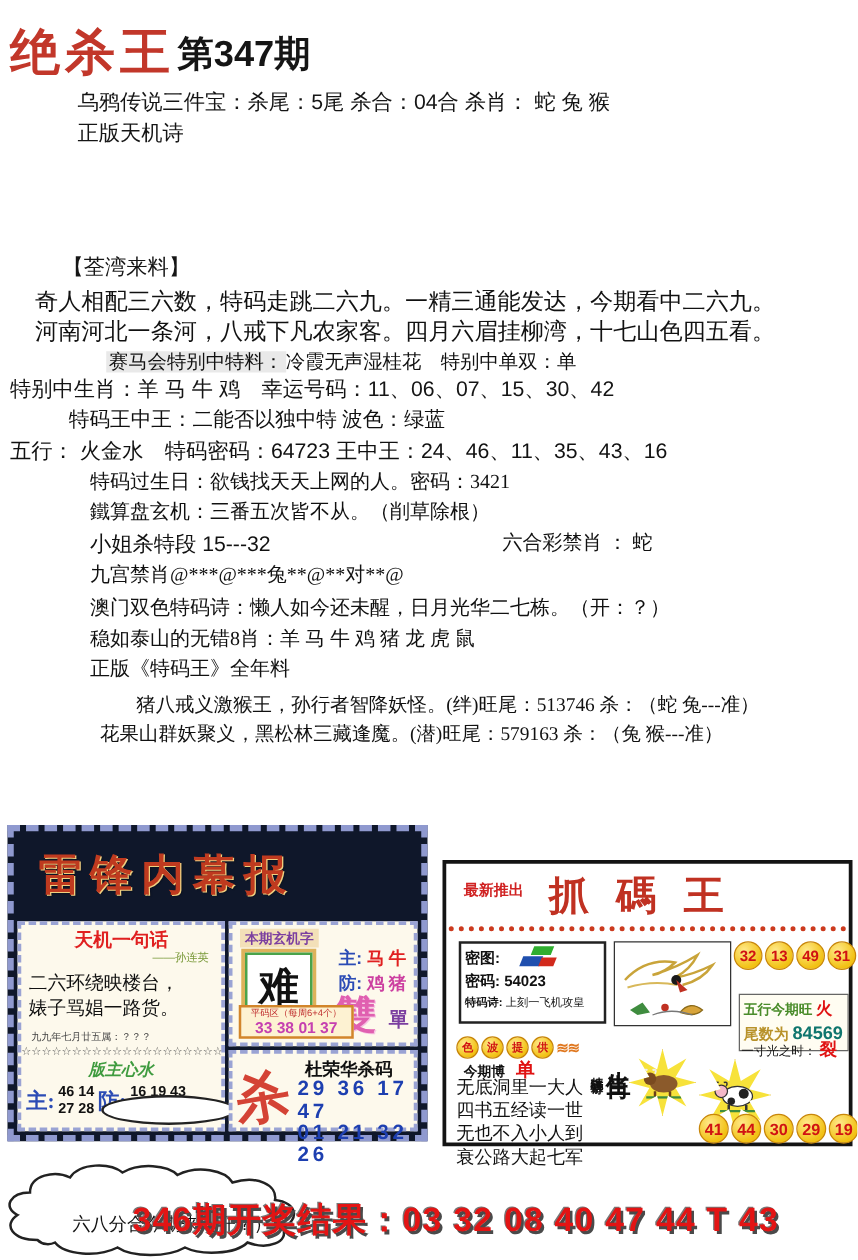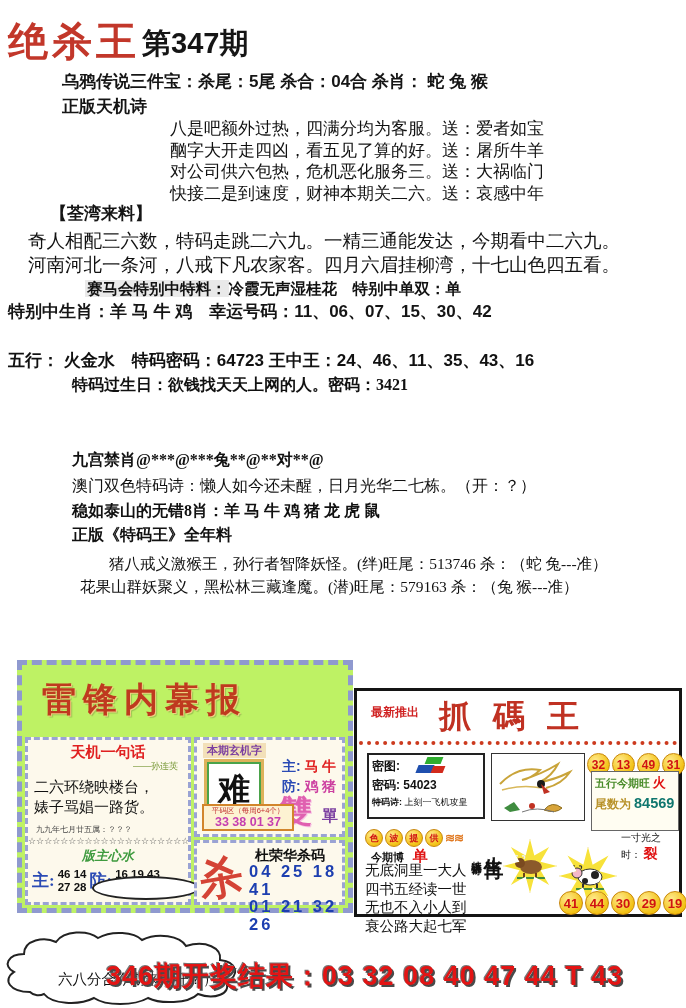--- a/index.html
+++ b/index.html
@@ -1,30 +1,30 @@
 <!DOCTYPE html>
 <html><head>
 <meta charset="utf-8">
 <style>
   html,body{margin:0;padding:0;background:#fff;}
   .page{position:relative;width:686px;height:1008px;background:#ffffff;overflow:hidden;
         font-family:"Liberation Sans",sans-serif;color:#111;}
   .abs{position:absolute;}
   .serif{font-family:"Liberation Serif",serif;}
-  .b{font-weight:bold;}
+  .b{font-weight:normal;}
   .nowrap{white-space:nowrap;}
   
   .main-title{font-size:40px;font-weight:bold;color:#c2372a;letter-spacing:4px;}
   .issue{font-size:29px;font-weight:bold;color:#151515;}
   .tline{font-size:17px;color:#151515;}
   .poem-block div{line-height:21.5px;font-size:17px;}
   .gray-hl{background:#e9e9e9;padding:0 2px;}
   
-  .lcard{left:17px;top:660px;width:336px;height:253px;border:5px dashed #8f99cf;
-         background:#bef264;box-sizing:border-box;}
+  .lcard{left:6px;top:660px;width:336px;height:253px;border:5px dashed #8f99cf;
+         background:#0f172a;box-sizing:border-box;}
   .lcard-title{font-family:"Liberation Serif",serif;font-size:34px;font-weight:bold;color:#bf3a1f;
          letter-spacing:7px;padding:12px 0 0 20px;
          text-shadow:1px 1px 0 #f0d080,2px 2px 1px rgba(0,0,0,.18);}
   .lbody{position:absolute;left:3px;right:3px;top:72px;bottom:3px;display:flex;gap:3px;}
   .lbox{border:3px dashed #9aa3d4;background:#fdf9ec;box-sizing:border-box;position:relative;}
   .lcol{width:166px;}
   .rcol{width:158px;display:flex;flex-direction:column;gap:3px;}
   .tianji-label{color:#e02020;font-size:15px;font-weight:bold;text-align:center;margin-top:3px;
                 font-family:"Liberation Serif",serif;}
   .sign{font-size:9px;color:#7a9a3a;text-align:right;margin-right:10px;line-height:9px;}
@@ -78,80 +78,80 @@
   .lg1{left:9px;top:0;width:16px;height:7px;background:#2fae2f;}
   .lg2{left:0;top:8px;width:16px;height:8px;background:#1f4fae;}
   .lg3{left:15px;top:9px;width:12px;height:7px;background:#d22a1c;}
   .birdbox{position:absolute;left:134px;top:62px;width:92px;height:66px;border:1px solid #333;
            background:#fff;overflow:hidden;}
   .gcircle{display:inline-flex;align-items:center;justify-content:center;border-radius:50%;
            background:radial-gradient(circle at 35% 30%,#ffe98a,#f2c114 70%);
            border:1px solid #c8860a;color:#d01212;font-weight:bold;}
   .topcircles{position:absolute;left:230px;top:62px;display:flex;gap:2px;}
   .topcircles .gcircle{width:21px;height:21px;font-size:12px;}
-  .wuxingbox{position:absolute;left:234px;top:80px;width:88px;height:60px;border:1px solid #666;
+  .wuxingbox{position:absolute;left:234px;top:104px;width:88px;height:46px;border:1px solid #666;
              background:#fffdf2;padding:2px 3px;box-sizing:border-box;}
   .wx1{font-size:11px;font-weight:bold;color:#4a8c2a;font-family:"Liberation Serif",serif;}
   .wx1 .fire{color:#e01212;font-size:13px;}
   .wx2{font-size:12px;font-weight:bold;color:#b8922a;font-family:"Liberation Serif",serif;margin-top:3px;}
   .wx2 .tail{color:#0f766e;font-size:14.5px;font-family:"Liberation Sans",sans-serif;}
   .sebo{position:absolute;left:8px;top:138px;display:flex;gap:2px;align-items:center;}
   .sebo .gcircle{width:16px;height:16px;font-size:9px;}
   .squig{color:#e07820;font-size:12px;font-weight:bold;letter-spacing:-1px;}
   .jinqi{position:absolute;left:14px;top:156px;font-size:11px;font-weight:bold;
          font-family:"Liberation Serif",serif;}
   .jinqi .d{color:#e01212;font-size:15px;margin-left:6px;}
   .rpoem{position:absolute;left:8px;top:170px;font-size:14.5px;line-height:18.5px;
          font-family:"Liberation Serif",serif;white-space:nowrap;}
   .vert1{position:absolute;left:112px;top:162px;writing-mode:vertical-rl;font-size:10px;
          font-weight:bold;letter-spacing:1px;font-family:"Liberation Serif",serif;}
   .vert2{position:absolute;left:124px;top:150px;writing-mode:vertical-rl;font-size:20px;
          font-weight:bold;letter-spacing:3px;font-family:"Liberation Serif",serif;}
   .burst{position:absolute;background:#f7e23a;border:1px solid #d8a420;
          clip-path:polygon(100% 50%,69.4% 58%,85.4% 85.4%,58% 69.4%,50% 100%,42% 69.4%,14.6% 85.4%,30.6% 58%,0% 50%,30.6% 42%,14.6% 14.6%,42% 30.6%,50% 0%,58% 30.6%,85.4% 14.6%,69.4% 42%);
          display:flex;align-items:center;justify-content:center;}
-  .note{position:absolute;left:236px;top:140px;font-size:10px;font-family:"Liberation Serif",serif;margin-left:28px;}
+  .note{position:absolute;left:236px;top:140px;font-size:10px;font-family:"Liberation Serif",serif;}
   .note .crack{color:#e01212;font-size:14px;font-weight:bold;}
   .botcircles{position:absolute;left:202px;top:200px;display:flex;gap:2px;}
   .botcircles .gcircle{width:22px;height:22px;font-size:13px;}
   
   .cloud-wrap{left:0;top:930px;width:280px;height:78px;}
   .cloud-text{position:absolute;left:58px;top:40px;font-size:14.5px;font-family:"Liberation Serif",serif;}
   .result{left:106px;top:958px;font-size:27px;font-weight:bold;color:#e31414;white-space:nowrap;
           text-shadow:2px 2px 0 #4a4a4a,-1px -1px 0 #777;letter-spacing:1px;}
 </style>
 </head>
 <body>
 
 <div class="page">
 
   <div class="abs main-title" style="left:8px;top:14px;">绝杀王</div>
   <div class="abs issue" style="left:142px;top:24px;">第347期</div>
 
   <div class="abs tline b" style="left:62px;top:70px;">乌鸦传说三件宝：杀尾：5尾 杀合：04合 杀肖： 蛇 兔 猴</div>
   <div class="abs tline b" style="left:62px;top:95px;">正版天机诗</div>
 
-  <div class="abs serif poem-block" style="left:170px;top:118px;">
-    <div>八是吧额外过热，四满分均为客服。送：爱者如宝</div>
-    <div>酗字大开走四凶，看五见了算的好。送：屠所牛羊</div>
-    <div>对公司供六包热，危机恶化服务三。送：大祸临门</div>
-    <div>快接二是到速度，财神本期关二六。送：哀感中年</div>
-  </div>
 
   <div class="abs tline b" style="left:50px;top:202px;">【荃湾来料】</div>
   <div class="abs serif nowrap" style="left:28px;top:228px;font-size:18.5px;">奇人相配三六数，特码走跳二六九。一精三通能发达，今期看中二六九。</div>
   <div class="abs serif nowrap" style="left:28px;top:252px;font-size:18.5px;">河南河北一条河，八戒下凡农家客。四月六眉挂柳湾，十七山色四五看。</div>
 
   <div class="abs nowrap" style="left:85px;top:279px;font-size:15.5px;">
     <span class="b gray-hl">赛马会特别中特料：</span><span class="b serif">冷霞无声湿桂花　特别中单双：单</span>
   </div>
   <div class="abs tline b nowrap" style="left:8px;top:300px;">特别中生肖：羊 马 牛 鸡　幸运号码：11、06、07、15、30、42</div>
+  <div class="abs serif b nowrap" style="left:55px;top:325px;font-size:16.5px;">特码王中王：二能否以独中特 波色：绿蓝</div>
   <div class="abs b nowrap" style="left:8px;top:349px;font-size:17px;">五行： 火金水　特码密码：64723 王中王：24、46、11、35、43、16</div>
   <div class="abs serif b nowrap" style="left:72px;top:375px;font-size:16px;">特码过生日：欲钱找天天上网的人。密码：3421</div>
-
+  <div class="abs serif b nowrap" style="left:72px;top:399px;font-size:16px;">鐵算盘玄机：三番五次皆不从。（削草除根）</div>
+
+  <div class="abs nowrap" style="left:72px;top:424px;width:560px;">
+    <span class="b" style="font-size:17px;">小姐杀特段  15---32</span>
+    <span class="serif b" style="font-size:16px;position:absolute;left:330px;">六合彩禁肖 ：  蛇</span>
+  </div>
 
   <div class="abs serif b nowrap" style="left:72px;top:450px;font-size:16px;text-align:center;">九宫禁肖@***@***兔**@**对**@</div>
   <div class="abs serif nowrap" style="left:72px;top:476px;font-size:16px;">澳门双色特码诗：懒人如今还未醒，日月光华二七栋。（开：？）</div>
   <div class="abs serif b nowrap" style="left:72px;top:501px;font-size:16px;">稳如泰山的无错8肖：羊 马 牛 鸡 猪 龙 虎 鼠</div>
   <div class="abs serif b nowrap" style="left:72px;top:525px;font-size:16px;">正版《特码王》全年料</div>
   <div class="abs serif nowrap" style="left:80px;top:554px;font-size:15.5px;margin-left:29px;">猪八戒义激猴王，孙行者智降妖怪。(绊)旺尾：513746 杀：（蛇 兔---准）</div>
   <div class="abs serif nowrap" style="left:80px;top:577px;font-size:15.5px;">花果山群妖聚义，黑松林三藏逢魔。(潜)旺尾：579163 杀：（兔 猴---准）</div>
 
   <div class="abs lcard">
     <div class="lcard-title nowrap">雷锋内幕报</div>
@@ -196,21 +196,21 @@
           <div class="dan1">單</div>
           <div class="pingma">
             <div class="t">平码区（每周6+4个）</div>
             <div class="n">33 38 01 37</div>
           </div>
         </div>
         <div class="lbox" style="flex:1;">
           <div class="shachar">杀</div>
           <div class="sm-title">杜荣华杀码</div>
           <div class="sm-nums">
-            <div>04 25 18 41</div>
+            <div>29 36 17 47</div>
             <div>01 21 32 26</div>
           </div>
         </div>
       </div>
     </div>
   </div>
 
   <div class="abs rcard">
     <div class="tagline">最新推出</div>
     <div class="zm-title">抓碼王</div>

